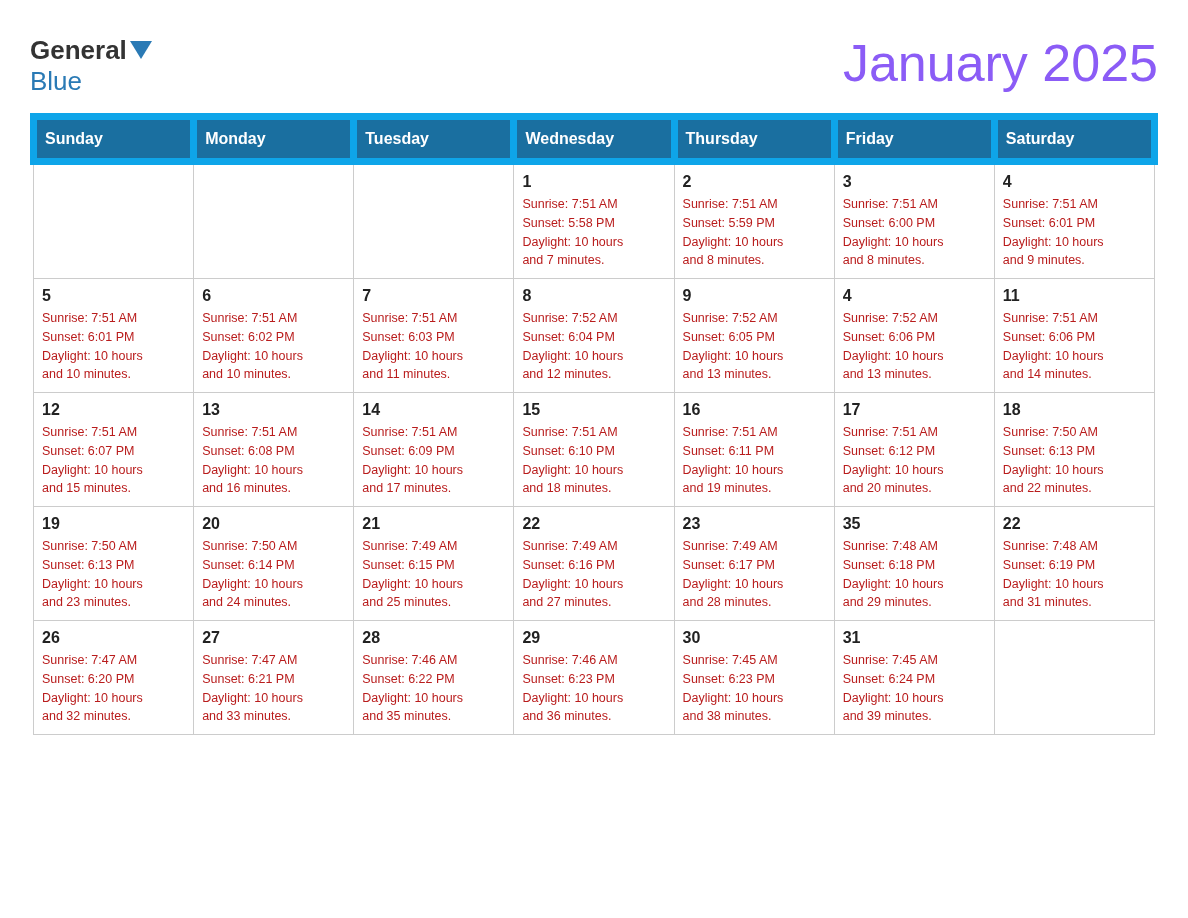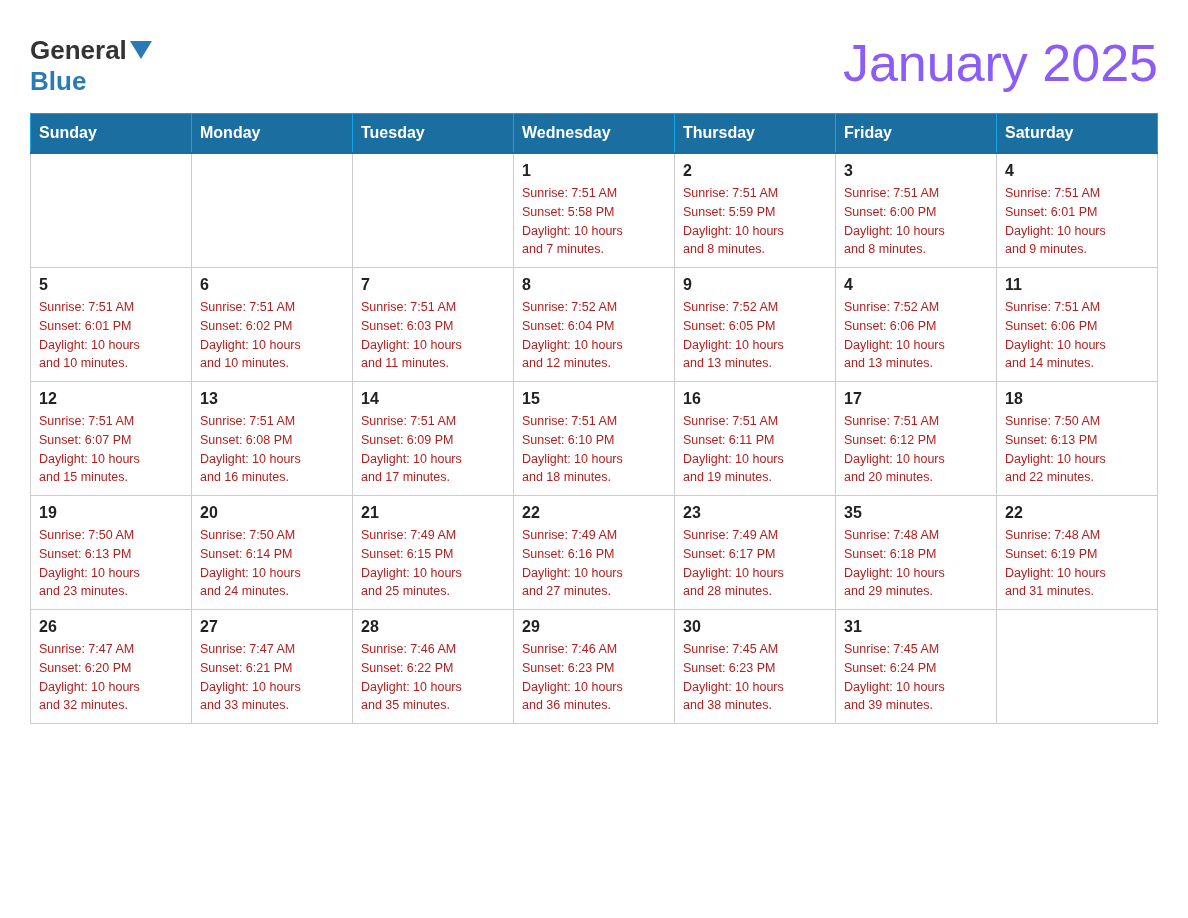--- a/index.html
+++ b/index.html
@@ -18,21 +18,21 @@
       margin-top: 15px;
     }
     .logo-text-general {
       font-size: 26px;
       font-weight: bold;
       color: #333;
       font-family: Arial, sans-serif;
     }
     .logo-text-blue {
       font-size: 26px;
-      font-weight: bold;
+      font-weight: normal;
       color: #2a7ab5;
       font-family: Arial, sans-serif;
     }
     .title-area {
       text-align: right;
     }
     .calendar-title {
       font-size: 52px;
       font-weight: normal;
       color: #8b5cf6;
@@ -48,21 +48,21 @@
       border-collapse: collapse;
       table-layout: fixed;
     }
     thead tr th {
       background-color: #1a6fa0;
       color: #fff;
       font-size: 16px;
       font-weight: bold;
       padding: 10px 8px;
       text-align: left;
-      border: 1px solid #0ea5e9;
+      border: 7px solid #0ea5e9;
     }
     tbody tr td {
       vertical-align: top;
       padding: 8px;
       border: 1px solid #ccc;
       font-size: 13px;
       color: #333;
       min-height: 90px;
       height: 110px;
     }

